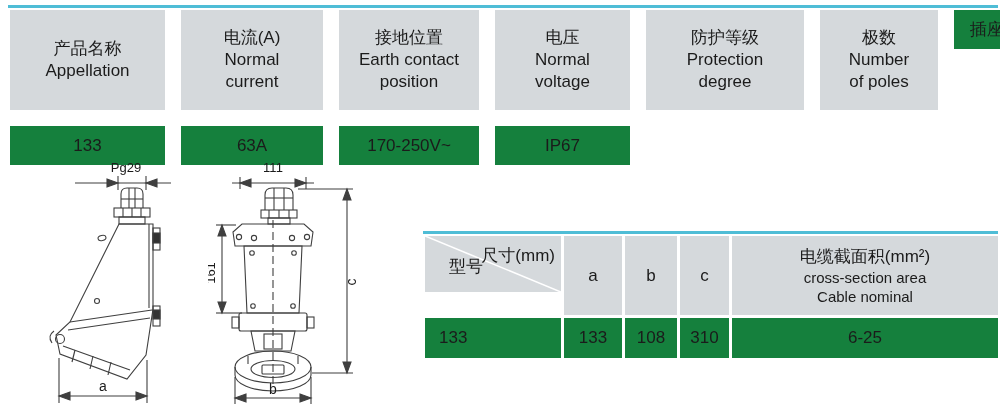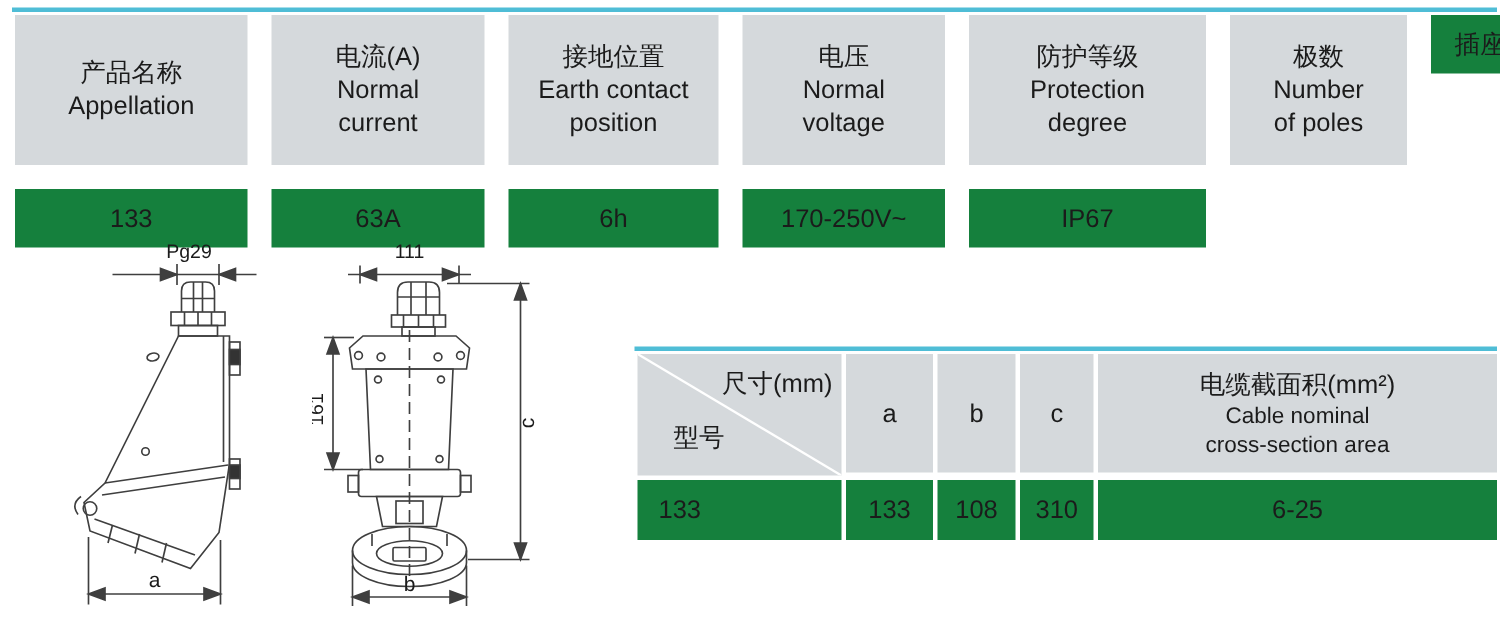--- a/index.html
+++ b/index.html
@@ -20,21 +20,21 @@
     font-size:17px;line-height:22px;}
   .dcell{background:#15803d;height:39px;display:flex;align-items:center;
     justify-content:center;font-size:17px;}
   .hline:empty{display:none;}
 
   
   #dim-table{position:absolute;left:425px;top:236px;width:573px;
     display:grid;grid-template-columns:136px 58px 52px 49px 266px;gap:3px;}
   #dim-table .hcell{height:79px;}
   #dim-table .dcell{height:40px;}
-  .corner{position:relative;background:#d5d9dc;height:81px;font-size:17px;}
+  .corner{position:relative;background:#d5d9dc;height:56px;font-size:17px;}
   .corner svg{position:absolute;left:0;top:0;width:100%;height:100%;}
   .corner-top{position:absolute;top:8px;right:6px;}
   .corner-bottom{position:absolute;bottom:14px;left:24px;}
   .cable-head{font-size:15px;line-height:19px;}
   .cable-head .zh{font-size:17px;line-height:23px;}
   .model-cell{justify-content:flex-start;padding-left:14px;}
   #dim-table .dcell.model-cell{width:122px;}
 
   
   .drawing{position:absolute;top:158px;}
@@ -78,21 +78,20 @@
     </div>
     <div class="hcell">
       <div class="hline">极数</div>
       <div class="hline">Number</div>
       <div class="hline">of poles</div>
     </div>
 
     <div class="dcell">插座 Socket</div>
     <div class="dcell">133</div>
     <div class="dcell">63A</div>
-    <div class="dcell">6h</div>
     <div class="dcell">170-250V~</div>
     <div class="dcell">IP67</div>
   </div>
 
   <svg id="side-view" class="drawing" width="185" height="252" viewBox="0 0 185 252">
     <g stroke="#3f3f3f" stroke-width="1.1" fill="none">
 
       <line x1="52" y1="25" x2="148" y2="25"></line>
       <line x1="95" y1="18" x2="95" y2="32"></line>
       <line x1="123" y1="18" x2="123" y2="32"></line>
@@ -216,22 +215,22 @@
         <line x1="0" y1="0" x2="100" y2="100" stroke="#ffffff" stroke-width="1.6" vector-effect="non-scaling-stroke"></line>
       </svg>
       <span class="corner-top">尺寸(mm)</span>
       <span class="corner-bottom">型号</span>
     </div>
     <div class="hcell">a</div>
     <div class="hcell">b</div>
     <div class="hcell">c</div>
     <div class="hcell cable-head">
       <div class="hline zh">电缆截面积(mm²)</div>
+      <div class="hline">cross-section area</div>
       <div class="hline">Cable nominal</div>
-      <div class="hline">cross-section area</div>
     </div>
 
     <div class="dcell model-cell">133</div>
     <div class="dcell">133</div>
     <div class="dcell">108</div>
     <div class="dcell">310</div>
     <div class="dcell">6-25</div>
   </div>
 
 </div>

